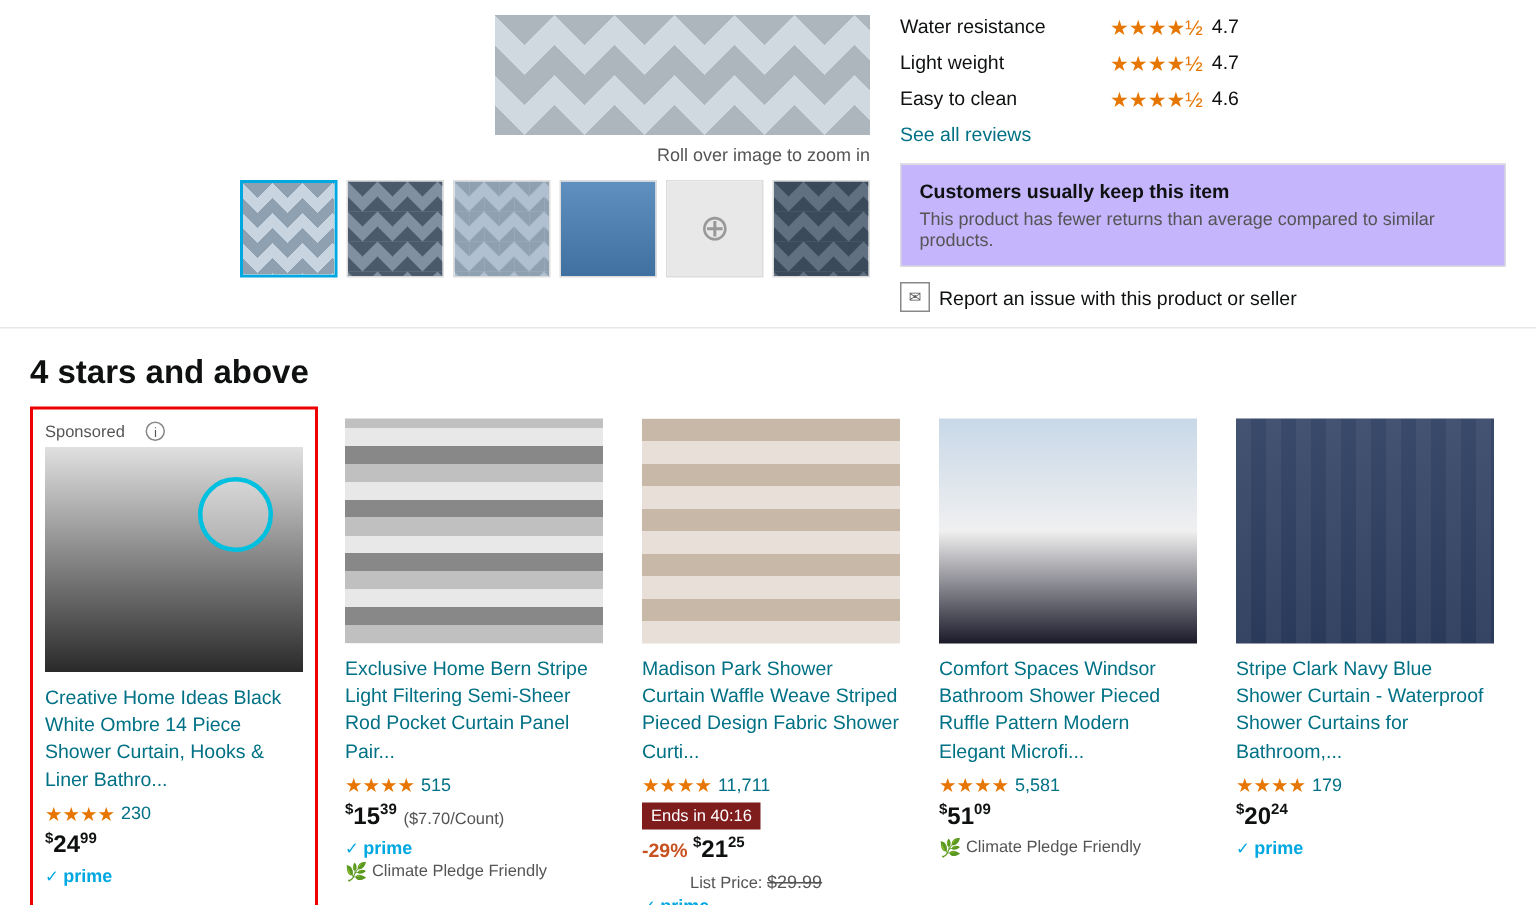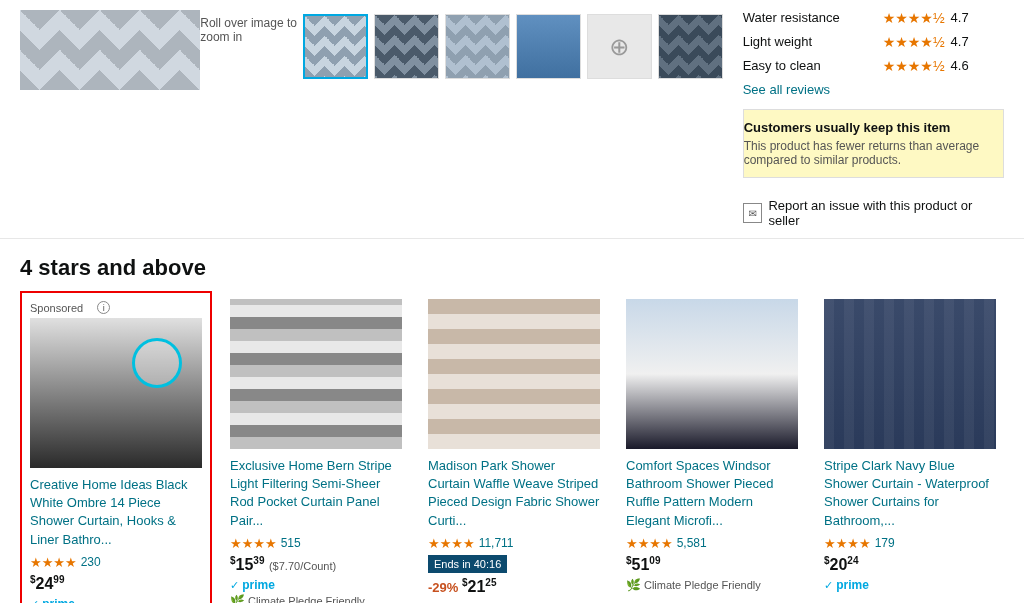--- a/index.html
+++ b/index.html
@@ -7,21 +7,22 @@
 
     .top-section {
       display: flex;
       padding: 10px 20px;
       gap: 20px;
     }
 
     .image-area {
       flex: 0 0 560px;
       display: flex;
-      align-items: flex-start;
+      flex-direction: column;
+      align-items: flex-end;
     }
 
     .main-image-placeholder {
       width: 250px;
       height: 80px;
       background: linear-gradient(135deg, #ccc 25%, #e8e8e8 50%, #ccc 75%);
       background-size: 20px 20px;
       display: flex;
       align-items: center;
       justify-content: center;
@@ -146,23 +147,23 @@
     .see-all-reviews {
       color: #007185;
       text-decoration: none;
       font-size: 13px;
       display: block;
       margin: 8px 0 12px 0;
     }
 
     .keep-item-box {
       border: 1px solid #ddd;
-      padding: 10px 0;
-      margin-bottom: 20px;
-      background: #fef9c3;
+      padding: 10px 12px;
+      margin-bottom: 10px;
+      background: #c4b5fd;
     }
 
     .keep-item-title {
       font-weight: bold;
       font-size: 13px;
       margin-bottom: 4px;
     }
 
     .keep-item-desc {
       font-size: 12px;
@@ -332,21 +333,21 @@
       vertical-align: super;
     }
 
     .price-note {
       font-size: 11px;
       color: #555;
       text-align: center;
     }
 
     .timer-badge {
-      background: #0c4a6e;
+      background: #7f1d1d;
       color: #fff;
       font-size: 11px;
       padding: 3px 6px;
       display: inline-block;
       margin-bottom: 4px;
     }
 
     .discount-pct {
       color: #c7511f;
       font-weight: bold;

